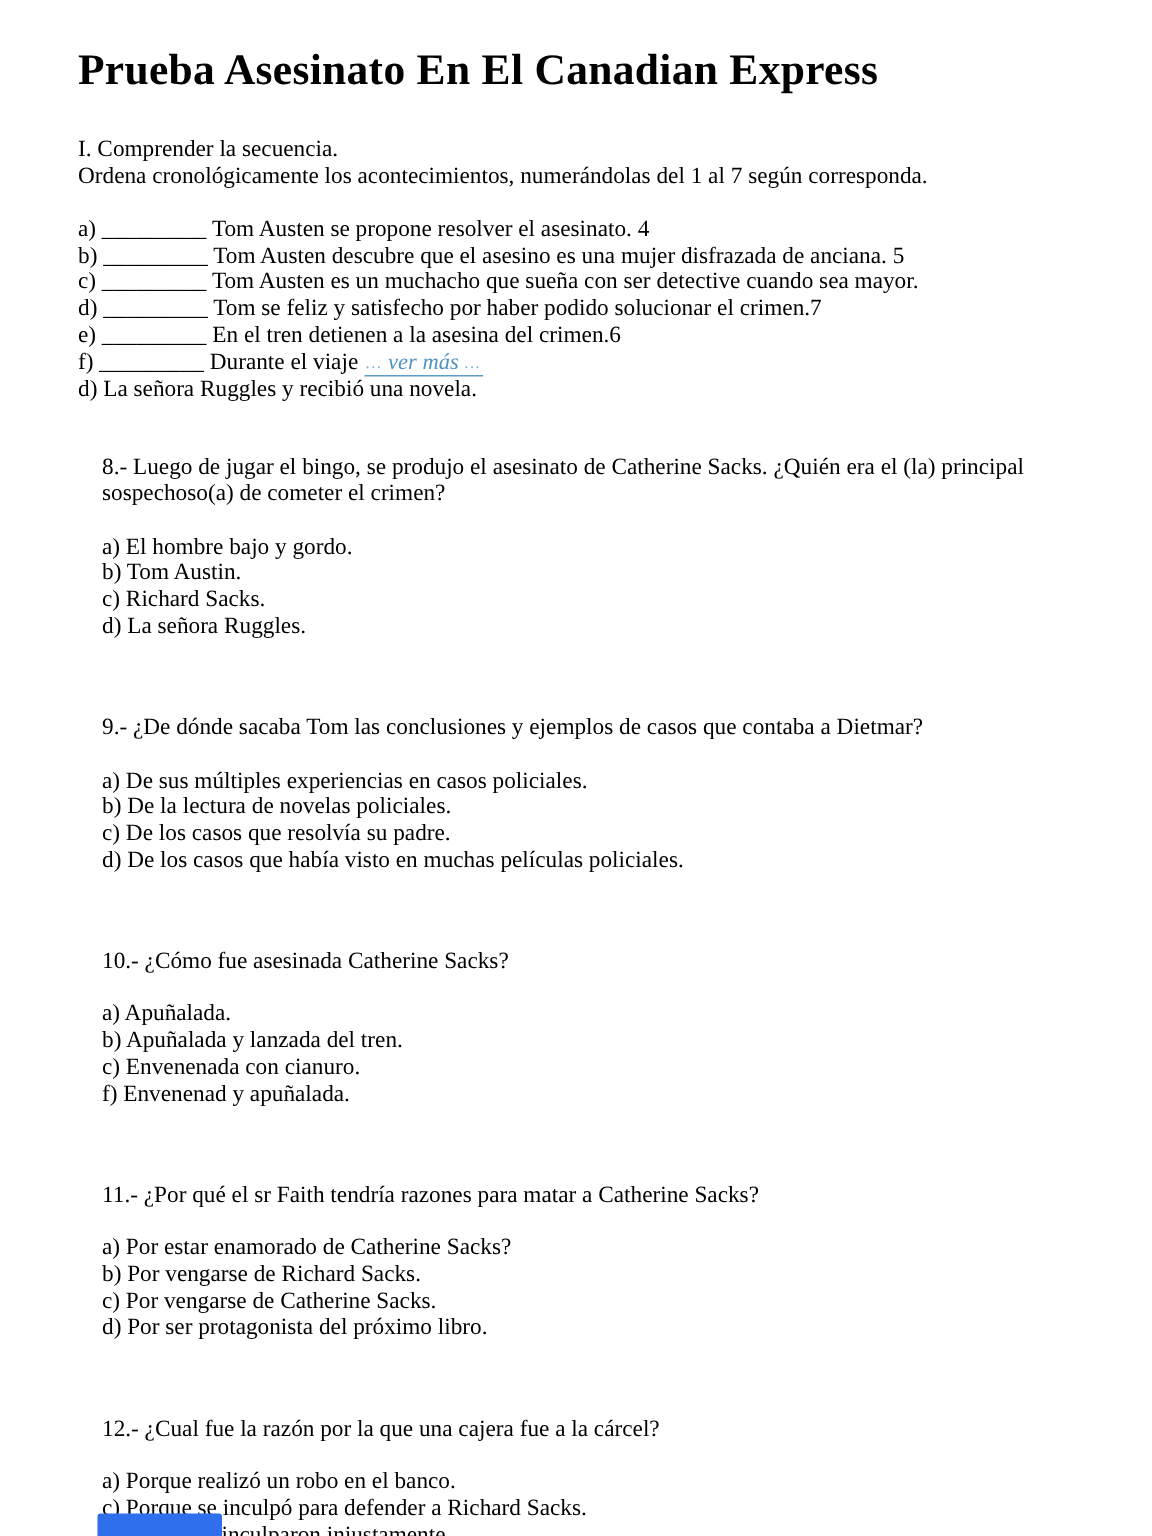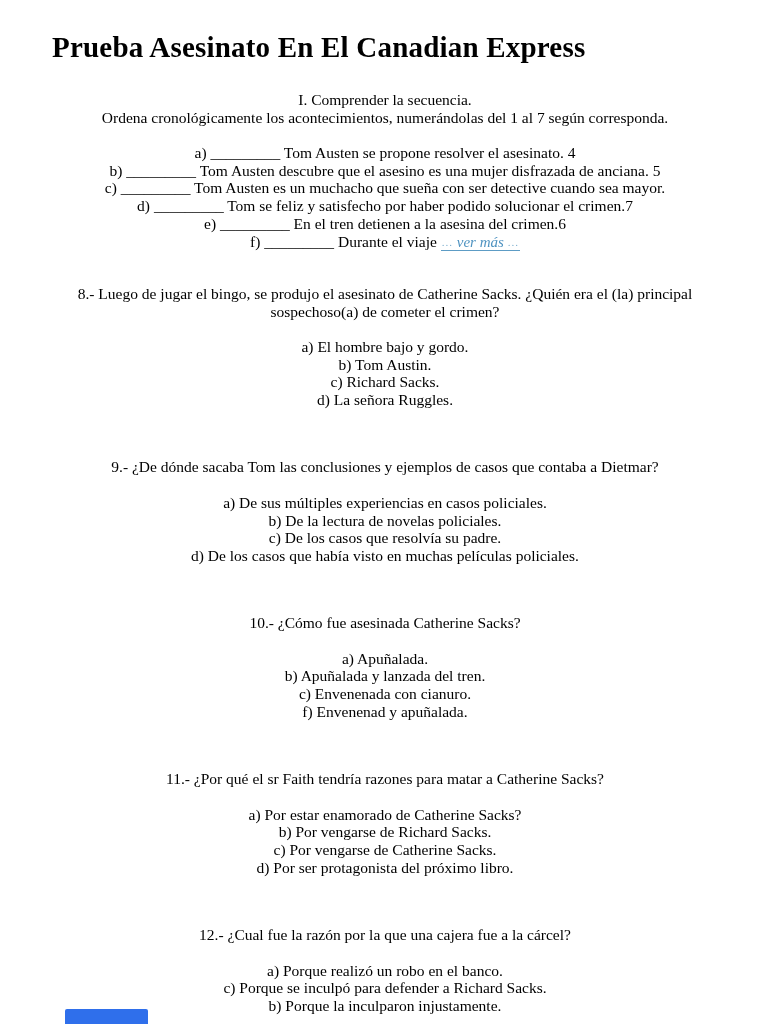--- a/index.html
+++ b/index.html
@@ -26,24 +26,23 @@
     font-size: 29px;
     font-weight: bold;
     margin: 10px 0 27px 0;
     letter-spacing: 0.2px;
     line-height: 1.1;
   }
   .line {
     font-size: 15.5px;
     line-height: 17.7px;
     white-space: normal;
-    text-align: center;
   }
   .gap { height: 17.7px; }
-  .seq-line { font-size: 15.5px; line-height: 17.7px; text-align: center; }
+  .seq-line { font-size: 15.5px; line-height: 17.7px; }
   .ver-mas {
     color: #4f93c1;
     font-style: italic;
     text-decoration: none;
     border-bottom: 1px solid #5d9cc5;
     cursor: pointer;
     font-size: 15px;
     padding: 0 1px;
   }
   .ver-mas .leader {
@@ -79,20 +78,21 @@
   <div class="seq-line">a) _________ Tom Austen se propone resolver el asesinato. 4</div>
   <div class="seq-line">b) _________ Tom Austen descubre que el asesino es una mujer disfrazada de anciana. 5</div>
   <div class="seq-line">c) _________ Tom Austen es un muchacho que sueña con ser detective cuando sea mayor.</div>
   <div class="seq-line">d) _________ Tom se feliz y satisfecho por haber podido solucionar el crimen.7</div>
   <div class="seq-line">e) _________ En el tren detienen a la asesina del crimen.6</div>
 
   <div class="seq-line">
     <span>f) _________ Durante el viaje </span><a class="ver-mas"><span class="leader">...</span> <span>ver más</span> <span class="leader">...</span></a>
   </div>
 
+  <div class="seq-line">d) La señora Ruggles y recibió una novela.</div>
 
   <div class="gap"></div>
 
   <div class="question-block">
     <div class="line">8.- Luego de jugar el bingo, se produjo el asesinato de Catherine Sacks. ¿Quién era el (la) principal sospechoso(a) de cometer el crimen?</div>
     <div class="gap"></div>
     <div class="line">a) El hombre bajo y gordo.</div>
     <div class="line">b) Tom Austin.</div>
     <div class="line">c) Richard Sacks.</div>
     <div class="line">d) La señora Ruggles.</div>

